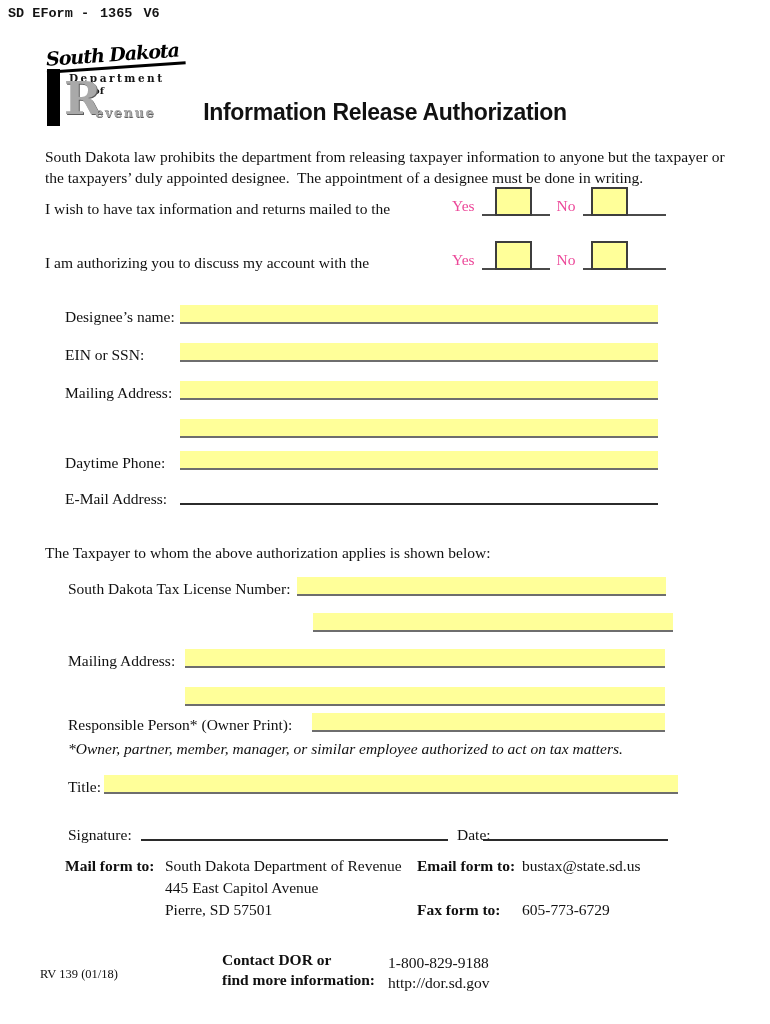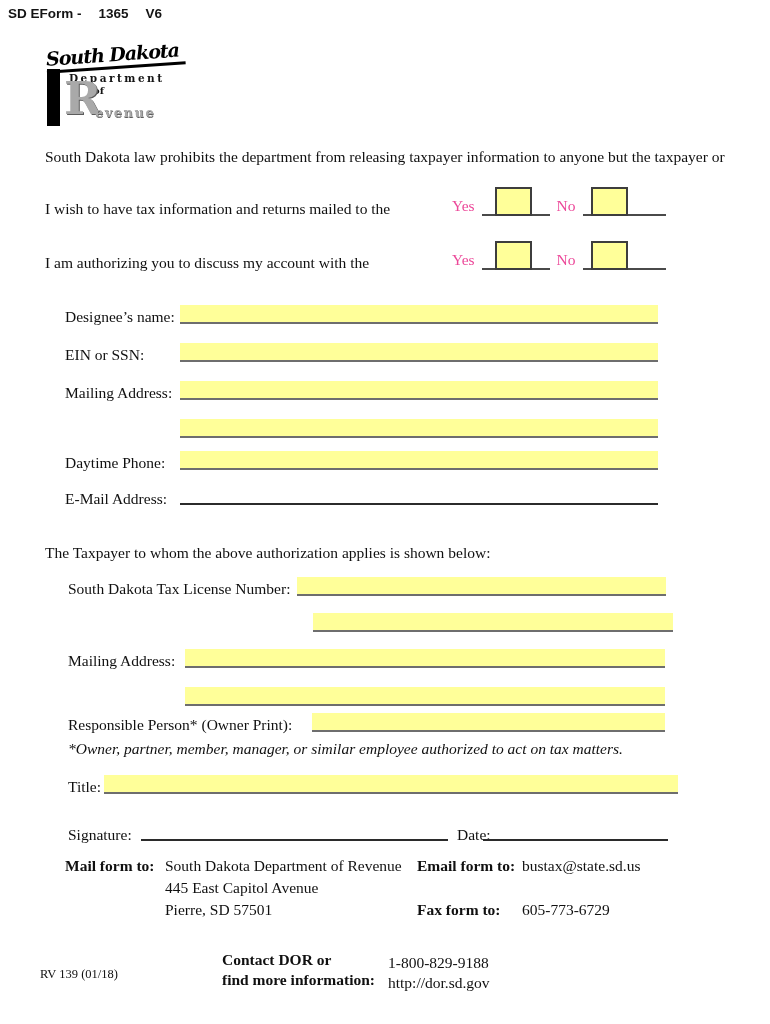--- a/index.html
+++ b/index.html
@@ -2,21 +2,21 @@
 <html><head>
 <meta charset="utf-8">
 <style>
   html,body{margin:0;padding:0;background:#fff;}
   .page{position:relative;width:770px;height:1024px;background:#ffffff;overflow:hidden;}
   .abs{position:absolute;}
   .serif{font-family:"Liberation Serif",serif;font-size:15.5px;color:#101010;white-space:pre;line-height:1.28;}
   .small{font-size:12.5px;}
   .bold{font-weight:bold;}
   .italic{font-style:italic;}
-  .eform{position:absolute;left:8px;top:6px;font-family:Liberation Sans, sans-serif;font-weight:bold;font-size:13.5px;color:#141414;display:flex;gap:17px;}
+  .eform{position:absolute;left:8px;top:6px;font-family:Liberation Mono, monospace;font-weight:bold;font-size:13.5px;color:#141414;display:flex;gap:11px;}
   .title{position:absolute;left:0;top:99px;width:770px;text-align:center;font-family:"Liberation Sans",sans-serif;font-weight:bold;font-size:23px;color:#111;letter-spacing:-0.3px;}
   
   .hl-field{position:absolute;height:17px;background:#ffff99;border-bottom:2px solid #6e6e6e;font-family:"Liberation Serif",serif;font-size:15px;}
   
   .line-field{position:absolute;height:16px;border-bottom:2px solid #2b2b2b;font-family:"Liberation Serif",serif;font-size:15px;}
   
   .yesno{position:absolute;display:flex;align-items:flex-end;gap:7px;height:28px;}
   .yn-line{position:relative;height:27px;border-bottom:2px solid #4a4a4a;display:inline-block;}
   .yn-line.w1{width:68px;}
   .yn-line.w2{width:83px;}
@@ -46,22 +46,24 @@
 
   <div class="logo">
     <div class="logo-script">South Dakota</div>
     <div class="logo-bar"></div>
     <div class="logo-dept">Department</div>
     <div class="logo-of">of</div>
     <div class="logo-r">R</div>
     <div class="logo-evenue">evenue</div>
   </div>
 
+  <div class="title">Information Release Authorization</div>
 
   <div class="abs serif" style="left:45px;top:147px">South Dakota law prohibits the department from releasing taxpayer information to anyone but the taxpayer or</div>
+  <div class="abs serif" style="left:45px;top:168px">the taxpayers’ duly appointed designee.  The appointment of a designee must be done in writing.</div>
 
   <div class="abs serif" style="left:45px;top:199px">I wish to have tax information and returns mailed to the</div>
   <div class="yesno" style="left:452px;top:188px">
     <span class="yn-label">Yes</span>
     <span class="yn-line w1">
         <span class="yn-box"></span>
       </span>
     <span class="yn-label">No</span>
     <span class="yn-line w2">
         <span class="yn-box"></span>

